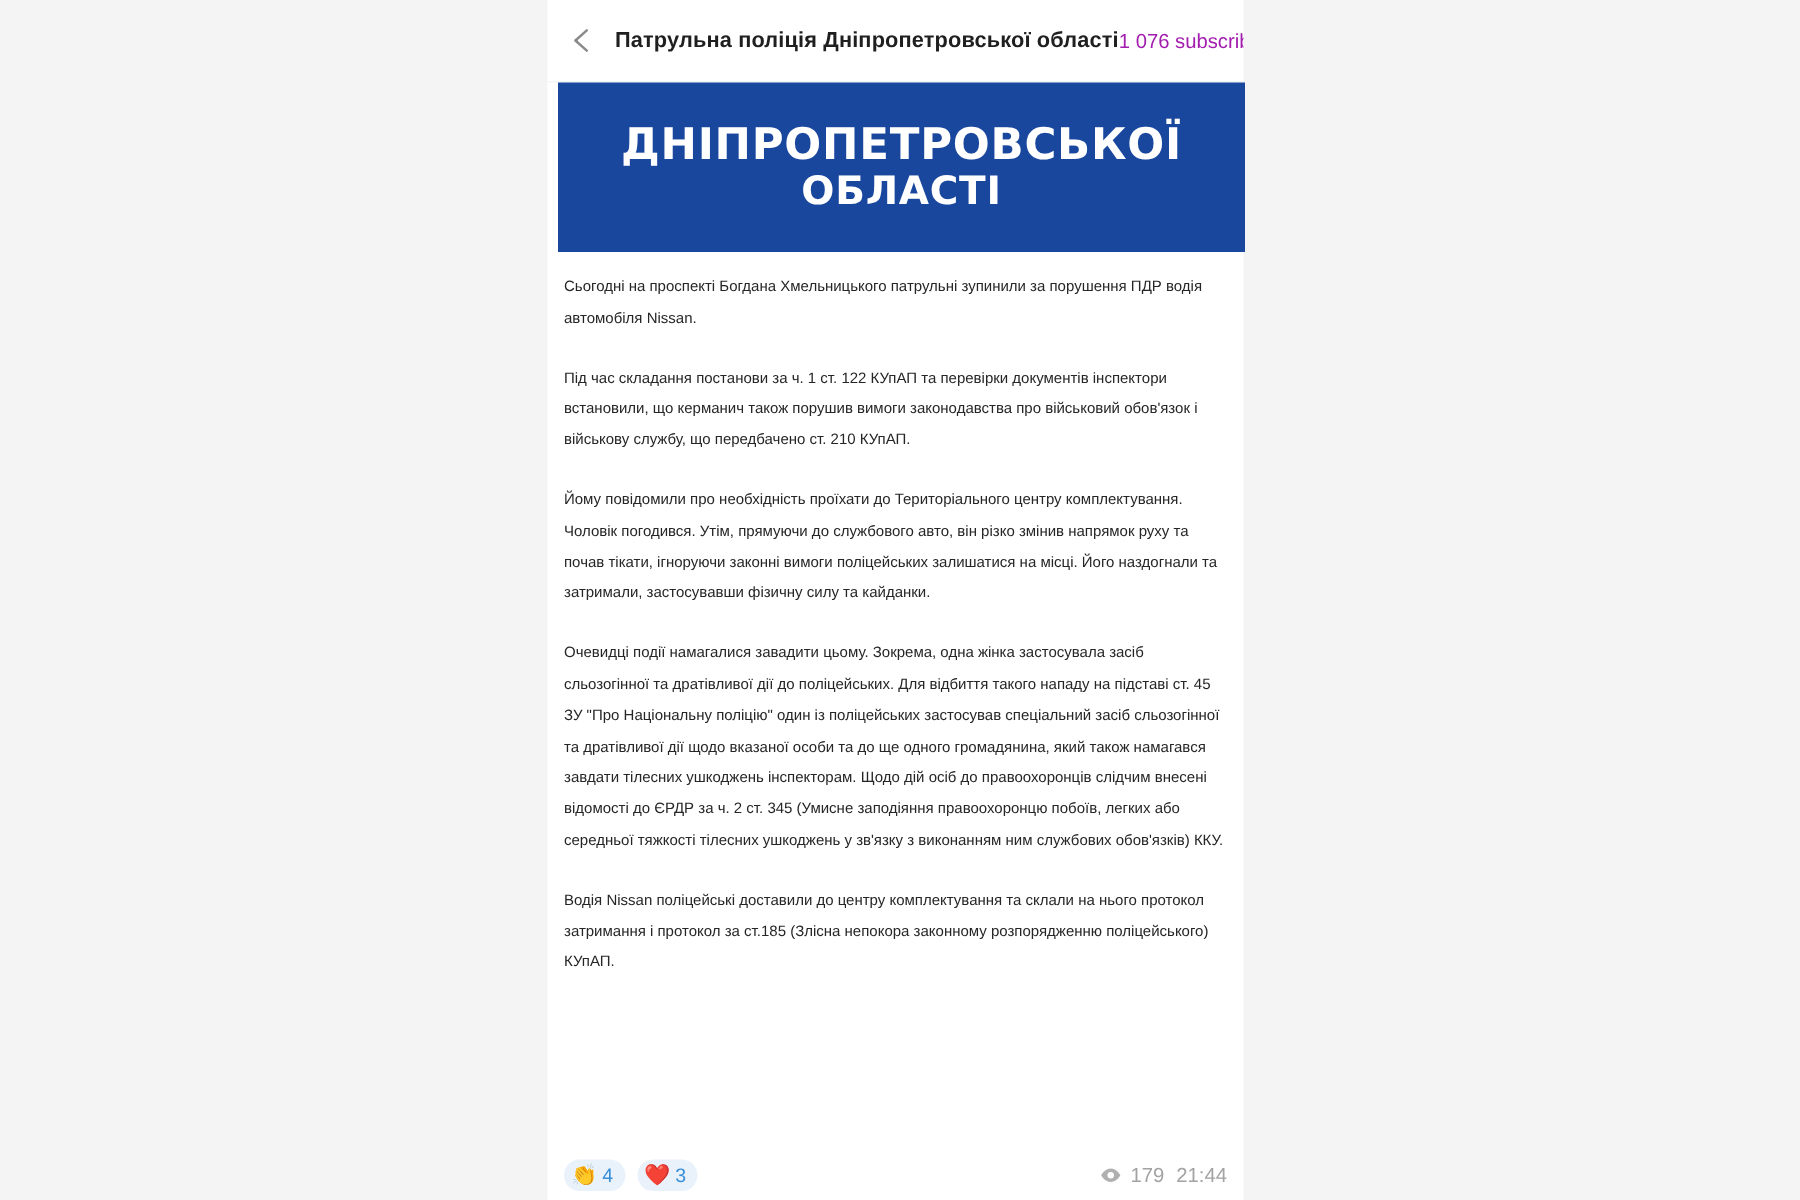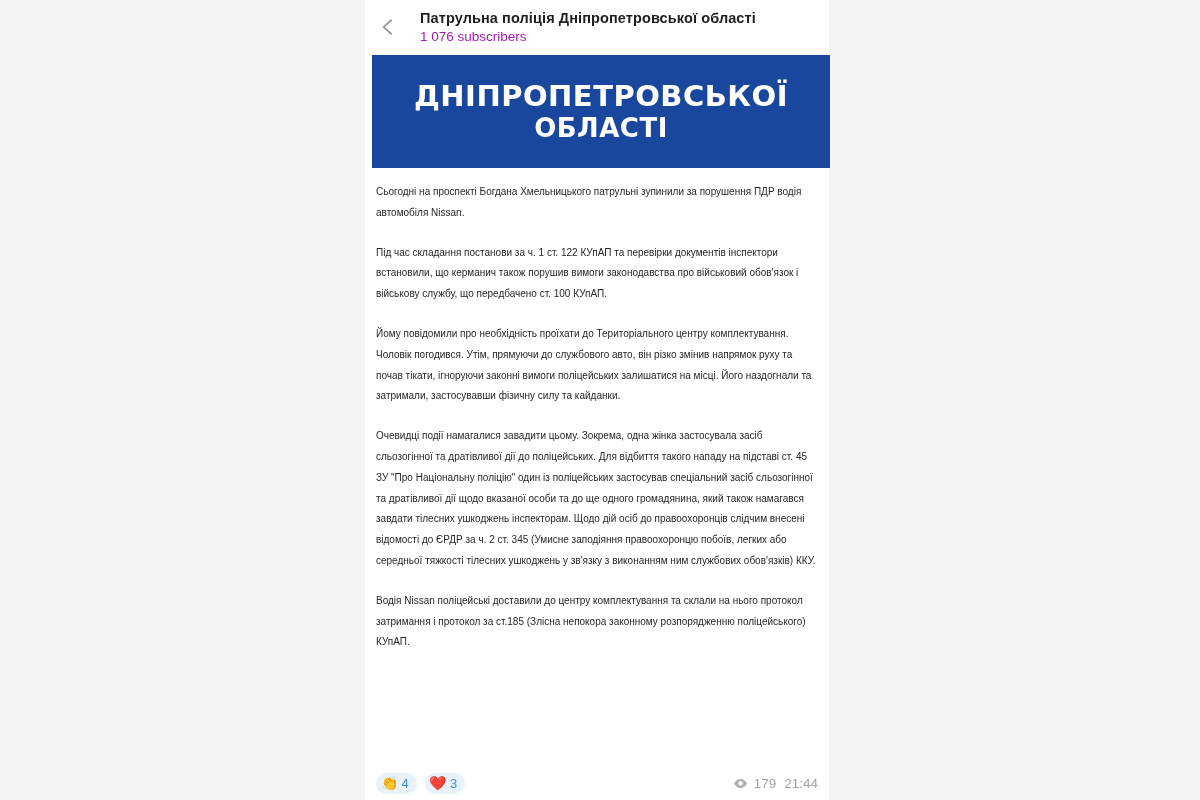--- a/index.html
+++ b/index.html
@@ -44,23 +44,23 @@
     height: 30px;
     flex: 0 0 30px;
     display: flex;
     align-items: center;
     justify-content: center;
     cursor: pointer;
   }
   .back-arrow svg { display: block; }
 
   .channel-meta {
-    margin-left: 16px;
-    display: flex;
-    flex-direction: column;
+    margin-left: 6px;
+    display: flex;
+    flex-direction: row;
     justify-content: flex-start;
     overflow: hidden;
   }
 
   .channel-title {
     font-size: 14.5px;
     font-weight: 700;
     color: #1f1f1f;
     line-height: 18px;
     white-space: nowrap;
@@ -211,21 +211,21 @@
 
     <div class="message-card">
 
       <div class="banner">
         <div class="banner-line banner-line-1">ДНІПРОПЕТРОВСЬКОЇ</div>
         <div class="banner-line banner-line-2">ОБЛАСТІ</div>
       </div>
 
       <div class="post-body">
         <p class="para">Сьогодні на проспекті Богдана Хмельницького патрульні зупинили за порушення ПДР водія автомобіля Nissan.</p>
-        <p class="para">Під час складання постанови за ч. 1 ст. 122 КУпАП та перевірки документів інспектори встановили, що керманич також порушив вимоги законодавства про військовий обов'язок і військову службу, що передбачено ст. 100 КУпАП.</p>
+        <p class="para">Під час складання постанови за ч. 1 ст. 122 КУпАП та перевірки документів інспектори встановили, що керманич також порушив вимоги законодавства про військовий обов'язок і військову службу, що передбачено ст. 210 КУпАП.</p>
         <p class="para">Йому повідомили про необхідність проїхати до Територіального центру комплектування. Чоловік погодився. Утім, прямуючи до службового авто, він різко змінив напрямок руху та почав тікати, ігноруючи законні вимоги поліцейських залишатися на місці. Його наздогнали та затримали, застосувавши фізичну силу та кайданки.</p>
         <p class="para">Очевидці події намагалися завадити цьому. Зокрема, одна жінка застосувала засіб сльозогінної та дратівливої дії до поліцейських. Для відбиття такого нападу на підставі ст. 45 ЗУ "Про Національну поліцію" один із поліцейських застосував спеціальний засіб сльозогінної та дратівливої дії щодо вказаної особи та до ще одного громадянина, який також намагався завдати тілесних ушкоджень інспекторам. Щодо дій осіб до правоохоронців слідчим внесені відомості до ЄРДР за ч. 2 ст. 345 (Умисне заподіяння правоохоронцю побоїв, легких або середньої тяжкості тілесних ушкоджень у зв'язку з виконанням ним службових обов'язків) ККУ.</p>
         <p class="para">Водія Nissan поліцейські доставили до центру комплектування та склали на нього протокол затримання і протокол за ст.185 (Злісна непокора законному розпорядженню поліцейського) КУпАП.</p>
       </div>
 
       <div class="post-footer">
 
         <div class="reactions">
           <div class="reaction-pill">
             <span class="reaction-emoji">👏</span>

